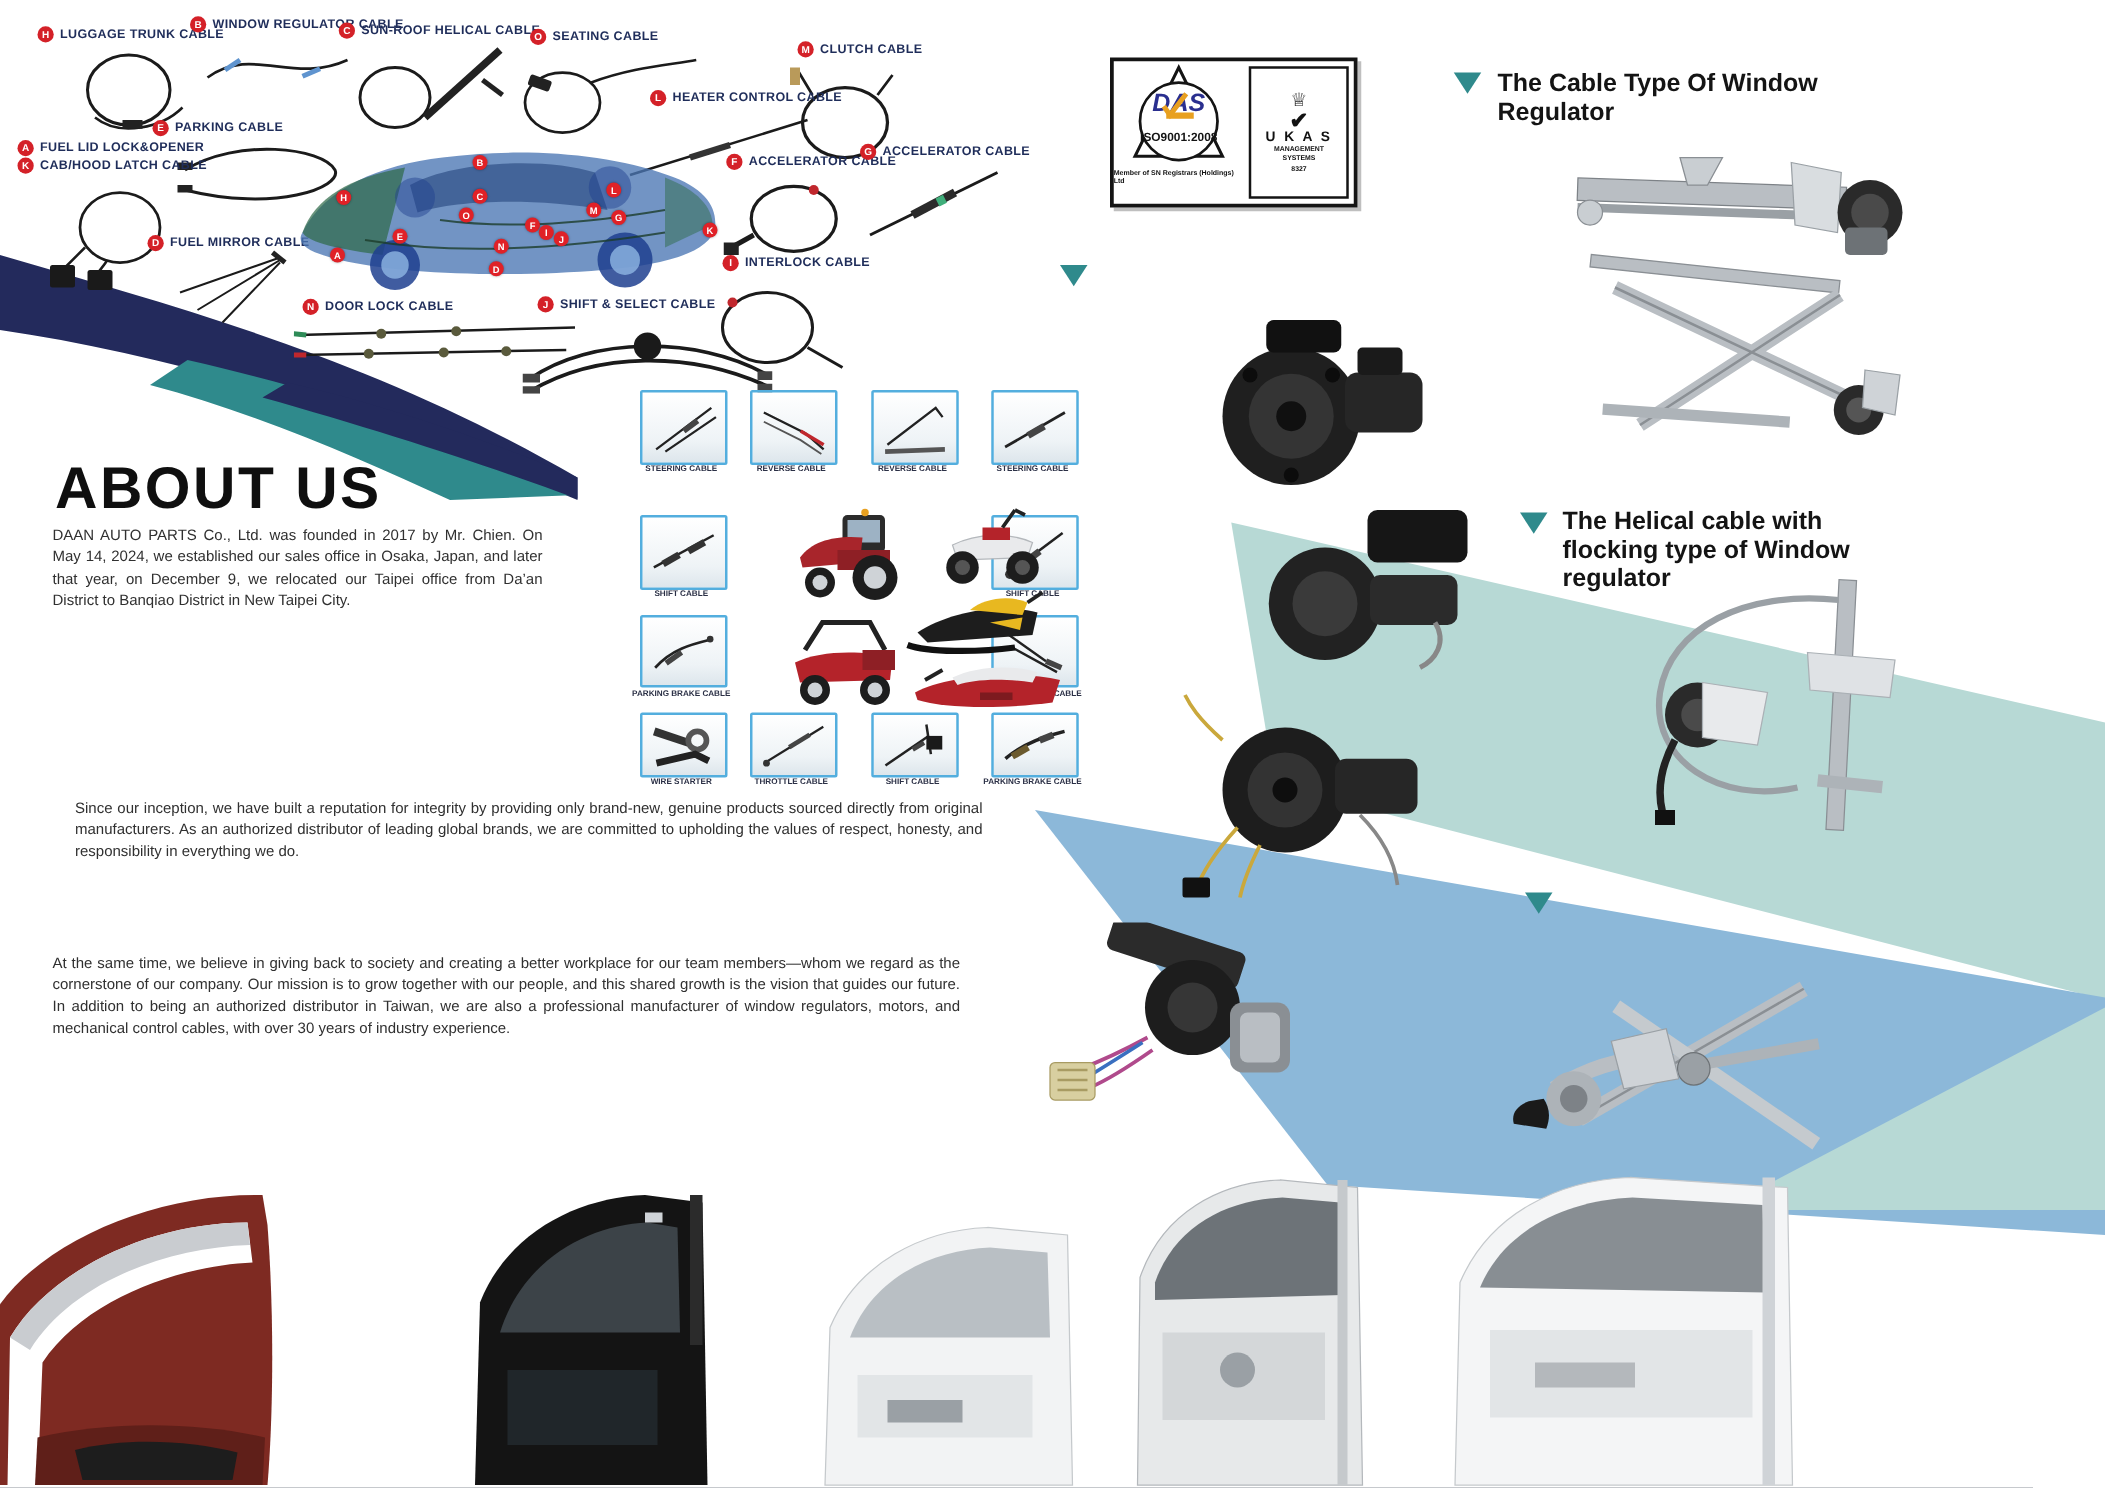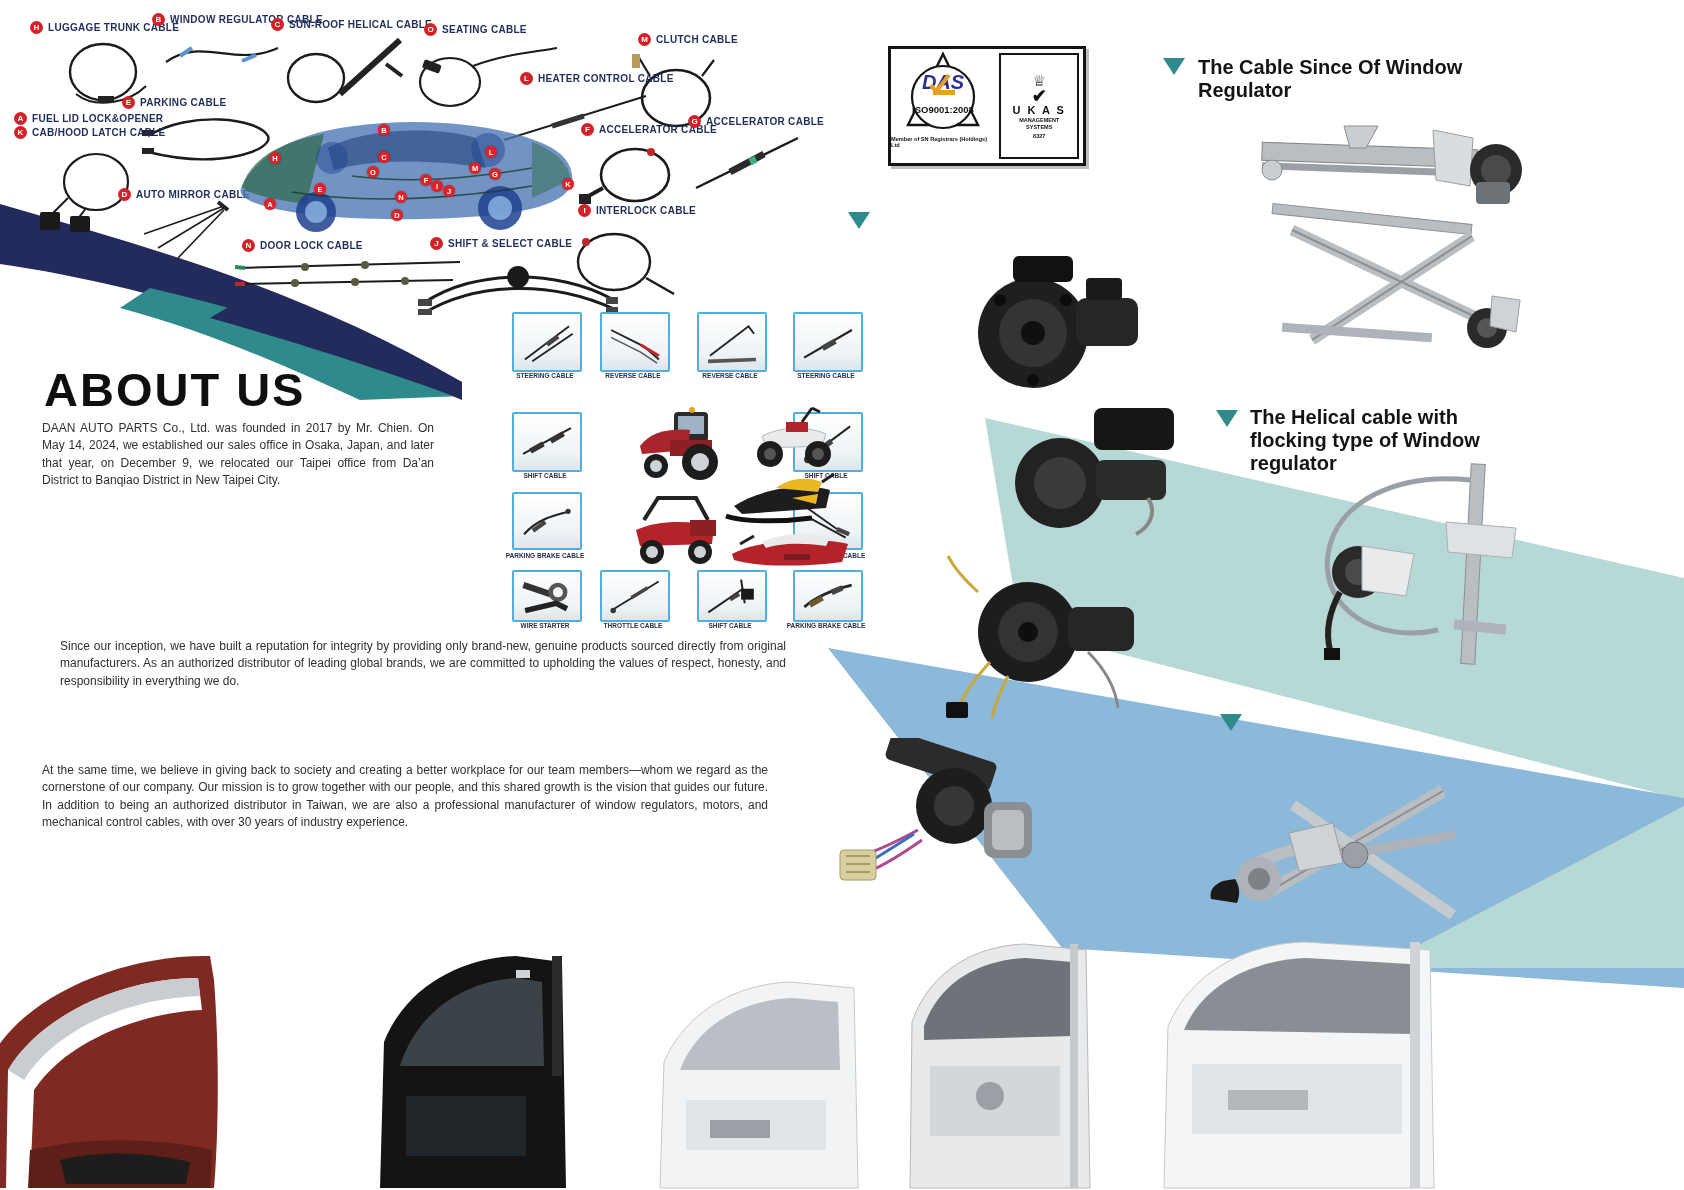--- a/index.html
+++ b/index.html
@@ -156,21 +156,21 @@
     <span class="cl">ACCELERATOR CABLE</span>
   </div>
   <svg class="ill" style="left:690px;top:132px" width="115" height="62" viewBox="0 0 115 62">
     <path d="M6,56 L108,6" stroke="#1b1b1b" stroke-width="2.4"></path>
     <path d="M40,40 L74,22" stroke="#2b2b2b" stroke-width="7"></path>
     <path d="M60,30 L66,27" stroke="#3fae7a" stroke-width="7"></path>
   </svg>
 
   <div class="ci" style="left:118px;top:188px">
     <span class="dot">D</span>
-    <span class="cl">AUTO MIRROR CABLE</span>
+    <span class="cl">FUEL MIRROR CABLE</span>
   </div>
   <svg class="ill" style="left:136px;top:200px" width="95" height="62" viewBox="0 0 95 62">
     <path d="M88,6 L8,34 M88,8 L22,48 M88,10 L42,58" stroke="#1b1b1b" stroke-width="1.6" fill="none"></path>
     <path d="M82,2 L92,10" stroke="#222" stroke-width="4"></path>
   </svg>
 
   <div class="ci" style="left:578px;top:204px">
     <span class="dot">I</span>
     <span class="cl">INTERLOCK CABLE</span>
   </div>
@@ -258,21 +258,21 @@
       <div class="crown">♕</div>
       <div class="bigcheck">✔</div>
       <div class="ukas-word">U K A S</div>
       <div class="ukas-sub">MANAGEMENT</div>
       <div class="ukas-sub">SYSTEMS</div>
       <div class="ukas-no">8327</div>
     </div>
   </div>
 
   <span class="tri" style="left:1163px;top:58px"></span>
-  <div class="h1r" style="left:1198px;top:56px;width:340px">The Cable Since Of  Window Regulator</div>
+  <div class="h1r" style="left:1198px;top:56px;width:340px">The Cable Type Of  Window Regulator</div>
 
   <span class="tri" style="left:848px;top:212px"></span>
 
   <span class="tri" style="left:1216px;top:410px"></span>
   <div class="h1r" style="left:1250px;top:406px;width:268px">The Helical cable with flocking type of Window regulator</div>
 
   <span class="tri" style="left:1220px;top:714px"></span>
 
   <svg class="abs" style="left:1248px;top:108px" width="290" height="105" viewBox="0 0 290 105">
     <rect x="14" y="38" width="215" height="18" fill="#b9bec3" stroke="#7d8287" transform="rotate(2 120 47)"></rect>

